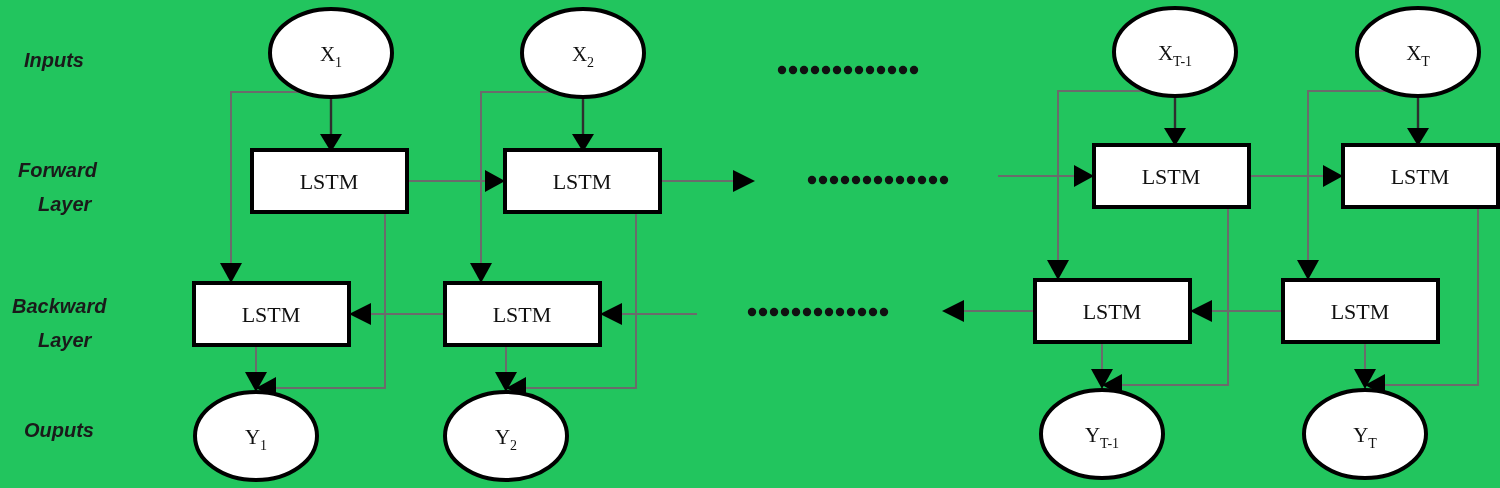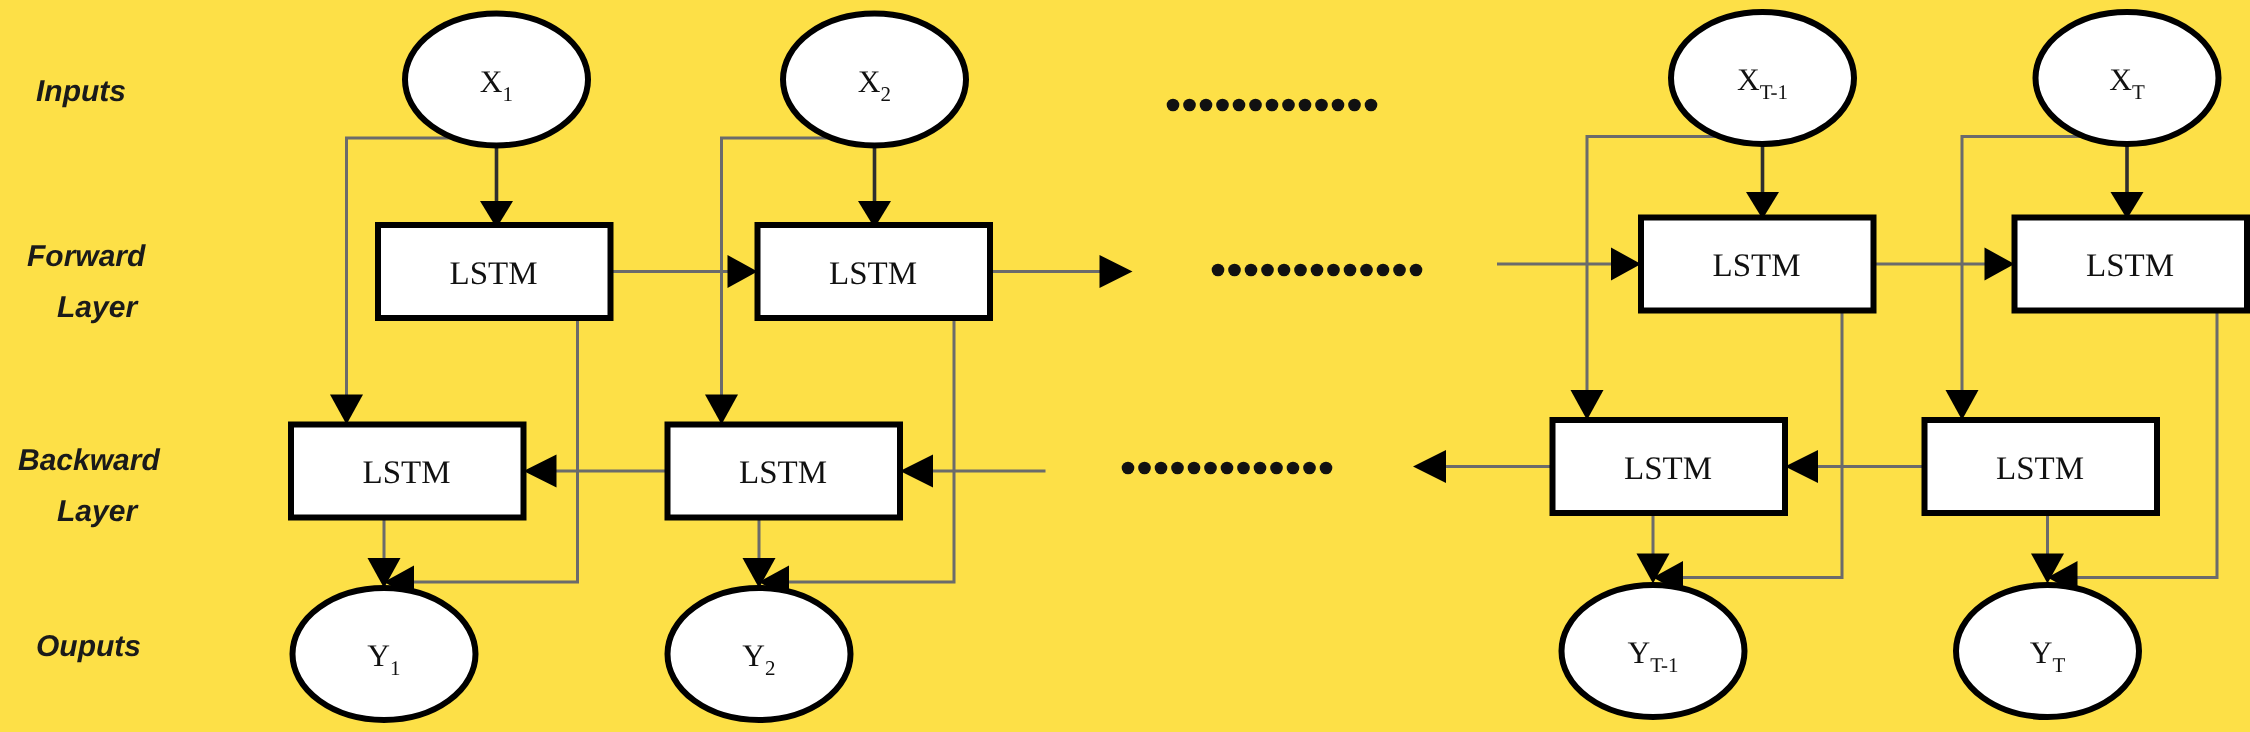--- a/index.html
+++ b/index.html
@@ -5,21 +5,21 @@
 <style>
   html, body {
     margin: 0;
     padding: 0;
     background: #ffffff;
   }
   #diagram-root {
     position: relative;
     width: 1500px;
     height: 488px;
-    background: #fde047;
+    background: #22c55e;
     font-family: "Liberation Sans", sans-serif;
     overflow: hidden;
   }
   svg#diagram-svg {
     position: absolute;
     left: 0;
     top: 0;
     width: 1500px;
     height: 488px;
     display: block;

